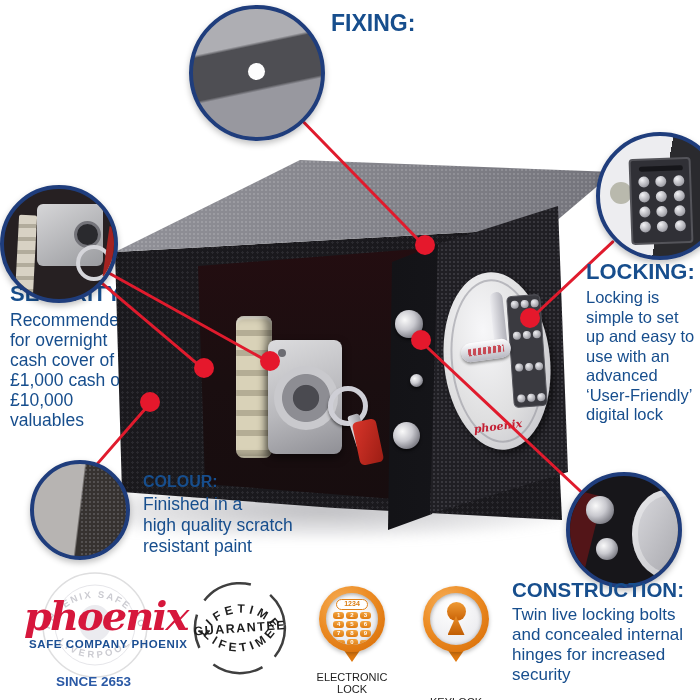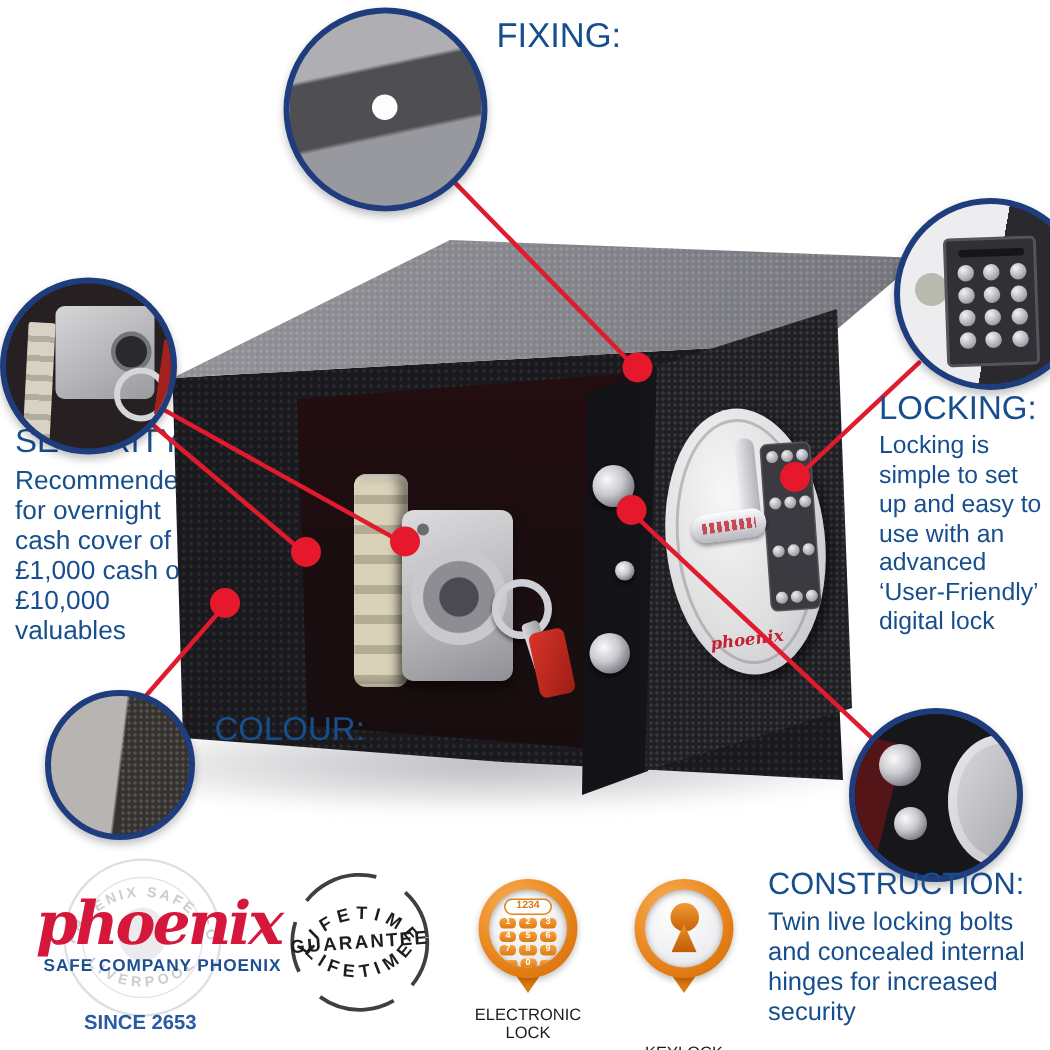--- a/index.html
+++ b/index.html
@@ -2,33 +2,33 @@
 <html><head>
 <meta charset="utf-8">
 <style>
   * { box-sizing: border-box; margin: 0; padding: 0; }
   html,body { background:#fff; }
   body { font-family:"Liberation Sans", sans-serif; }
   .canvas { position:relative; width:700px; height:700px; background:#fff; overflow:hidden; margin:0 auto; }
 
   
   .ann { position:absolute; color:#174e8d; z-index:10; }
-  .ann .hd { font-weight:normal; letter-spacing:0; }
+  .ann .hd { font-weight:bold; letter-spacing:0; }
   .ann .bd { white-space:pre-line; margin-top:3px; }
   .ann-fixing { left:331px; top:10px; width:285px; }
   .ann-fixing .hd { font-size:23px; }
   .ann-fixing .bd { font-size:17.5px; line-height:20px; }
   .ann-security { left:10px; top:281px; width:160px; z-index:2; }
   .ann-security .hd { font-size:22px; }
   .ann-security .bd { font-size:17.5px; line-height:20px; }
   .ann-locking { left:586px; top:259px; width:118px; }
   .ann-locking .hd { font-size:22px; }
   .ann-locking .bd { font-size:16.5px; line-height:19.5px; }
   .ann-colour { left:143px; top:473px; width:215px; }
-  .ann-colour .hd { font-size:22px; }
+  .ann-colour .hd { font-size:16px; }
   .ann-colour .bd { font-size:17.5px; line-height:21px; }
   .ann-construction { left:512px; top:578px; width:195px; }
   .ann-construction .hd { font-size:20.5px; }
   .ann-construction .bd { font-size:17px; line-height:20px; }
 
   
   .layer { position:absolute; inset:0; }
   .safe-shadow { position:absolute; left:110px; top:480px; width:470px; height:60px;
       background:radial-gradient(ellipse at 45% 50%, rgba(110,110,118,.45), rgba(140,140,148,.18) 55%, transparent 75%);
       filter:blur(5px); z-index:1; }
@@ -300,20 +300,23 @@
     <div class="bd">Locking is
 simple to set
 up and easy to
 use with an
 advanced
 ‘User-Friendly’
 digital lock</div>
   </div>
   <div class="ann ann-colour">
     <div class="hd">COLOUR:</div>
+    <div class="bd">Finished in a
+high quality scratch
+resistant paint</div>
   </div>
   <div class="ann ann-construction">
     <div class="hd">CONSTRUCTION:</div>
     <div class="bd">Twin live locking bolts
 and concealed internal
 hinges for increased
 security</div>
   </div>
 
   <svg class="seal-svg" width="170" height="135" viewBox="0 0 170 135">

